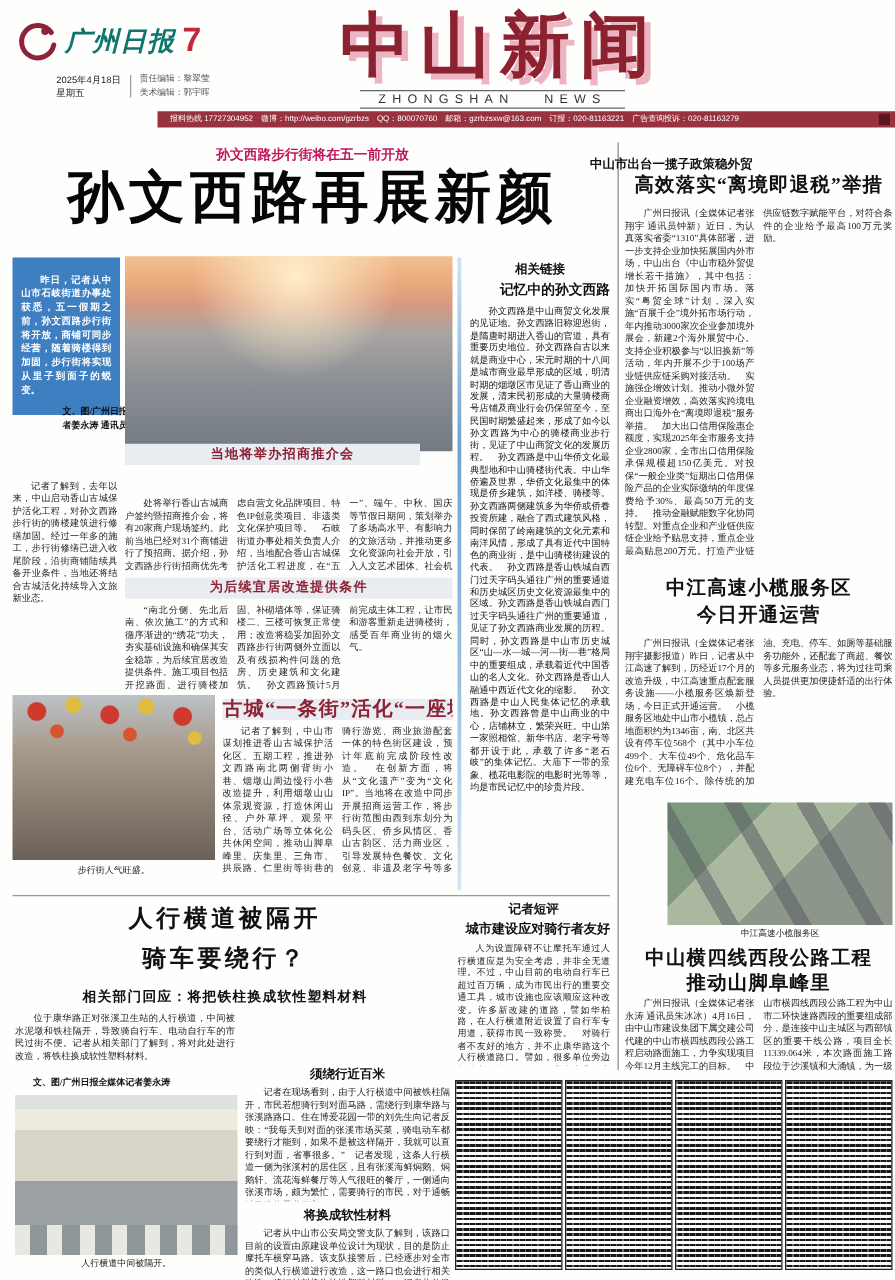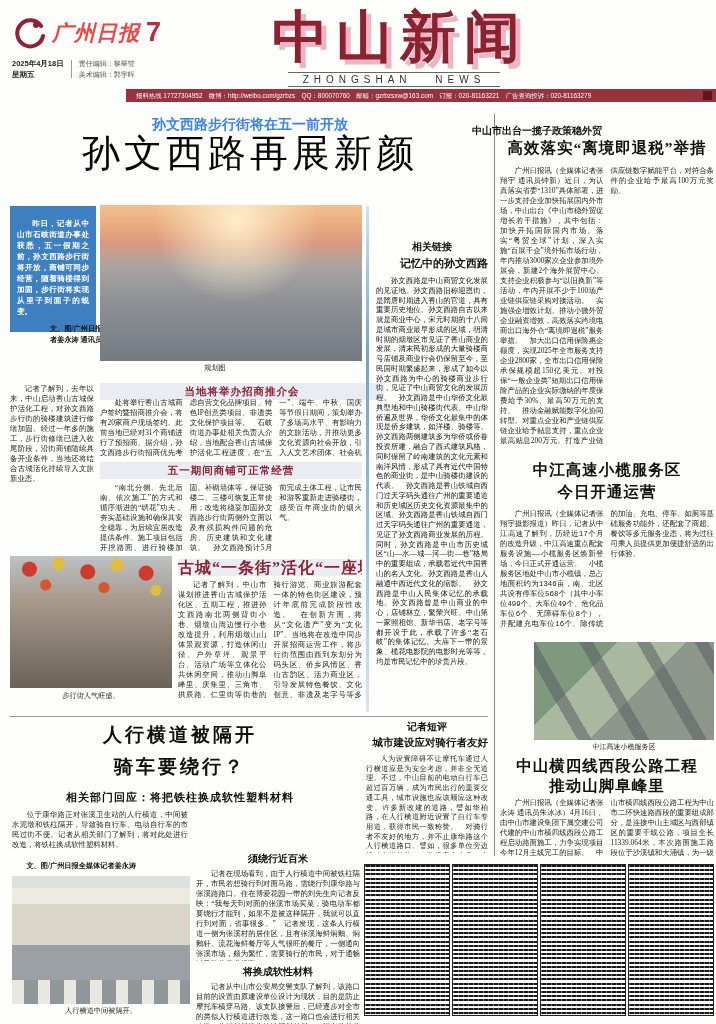--- a/index.html
+++ b/index.html
@@ -1,38 +1,38 @@
 <!DOCTYPE html>
 <html><head>
 <meta charset="utf-8">
 <style>
   html,body{margin:0;padding:0;background:#e8e8e8;}
   .page{position:relative;width:716px;height:1024px;background:#fefefc;margin:0 auto;overflow:hidden;
         font-family:"Liberation Serif","DejaVu Serif",serif;color:#111;}
   .abs{position:absolute;}
   
   .logo-row{left:12px;top:16px;display:flex;align-items:flex-start;gap:6px;}
-  .logo-script{font-style:italic;font-weight:bold;font-size:21px;color:#ef4444;letter-spacing:1px;line-height:34px;}
+  .logo-script{font-style:italic;font-weight:bold;font-size:21px;color:#0f766e;letter-spacing:1px;line-height:34px;}
   .page-num{font-size:27px;font-weight:bold;color:#c2283c;line-height:32px;font-family:"Liberation Sans",sans-serif;}
   .date-block{left:12px;top:58px;display:flex;align-items:center;gap:7px;font-family:"Liberation Sans",sans-serif;}
-  .date-main{font-size:7.5px;font-weight:bold;color:#222;line-height:1.5;}
+  .date-main{font-size:7.5px;font-weight:normal;color:#222;line-height:1.5;margin-left:33px;}
   .v-div{width:1px;height:18px;background:#9a9a9a;}
   .editors{font-size:7px;color:#555;line-height:1.6;}
   .masthead{left:248px;top:4px;width:304px;text-align:center;font-size:56px;font-weight:900;color:#8c2130;
             letter-spacing:8px;text-shadow:5px 5px 0 #edb4c3;line-height:66px;white-space:nowrap;}
   .mast-en{left:288px;top:72px;width:212px;text-align:center;border-top:1px solid #666;border-bottom:1px solid #666;
            font-family:"Liberation Sans",sans-serif;font-size:10px;letter-spacing:5px;word-spacing:16px;color:#333;
            padding:1px 0;}
   .contact-bar{left:126px;top:89px;width:590px;height:13px;background:#97323e;color:#fff;
                font-family:"Liberation Sans",sans-serif;font-size:6.4px;line-height:13px;padding-left:10px;
                box-sizing:border-box;white-space:nowrap;overflow:hidden;}
   .bar-end{right:4px;top:91px;width:9px;height:9px;background:#5d1620;}
   
-  .kicker{font-size:14px;font-weight:bold;text-align:center;color:#3b82f6;}
-  .headline-main{font-size:38px;font-weight:400;text-align:center;letter-spacing:4px;color:#060606;white-space:nowrap;}
+  .kicker{font-size:11px;font-weight:bold;text-align:center;color:#be185d;}
+  .headline-main{font-size:45px;font-weight:700;text-align:center;letter-spacing:4px;color:#060606;white-space:nowrap;}
   .body-txt{font-size:7.4px;line-height:1.35;text-align:justify;text-indent:2em;color:#1c1c1c;overflow:hidden;}
   .cols3{column-count:3;column-gap:7px;column-fill:auto;}
   .cols2{column-count:2;column-gap:7px;column-fill:auto;}
   .sec-bar{height:17px;background:#e9edf2;color:#8e2236;font-weight:bold;font-size:10.5px;line-height:17px;
            text-align:center;letter-spacing:1px;overflow:hidden;white-space:nowrap;}
   .caption{font-size:7.2px;color:#222;}
   .byline{font-size:7.2px;font-weight:bold;color:#111;line-height:1.5;}
   .photo{overflow:hidden;}
   
   .blue-box{left:10px;top:206px;width:86px;height:126px;background:#3e7fc1;color:#fff;box-sizing:border-box;
@@ -54,21 +54,21 @@
   .crossing{left:12px;top:876px;width:178px;height:128px;
       background:linear-gradient(180deg,#dde1e0 0 9%,#edebdf 9% 22%,#d9d5c9 22% 54%,#9aa0a3 54% 100%);}
   .zebra{position:absolute;left:0;bottom:0;width:100%;height:24px;
       background:repeating-linear-gradient(90deg,#e8e8e2 0 12px,#8f979b 12px 26px);}
   .svc-photo{left:534px;top:642px;width:180px;height:98px;
       background:repeating-linear-gradient(60deg,rgba(0,0,0,0) 0 38px,rgba(88,94,99,.55) 38px 50px),
       linear-gradient(135deg,#7f997f 0 30%,#aab89f 30% 55%,#8d968b 55% 100%);}
   
   .rel-div{left:366px;top:206px;width:3px;height:506px;
       background:linear-gradient(180deg,#cfe3f2,#6fa3d0 30%,#9fc4e4 70%,#d5e6f4);}
-  .rel-box{left:376px;top:208px;width:112px;height:502px;overflow:hidden;margin-top:32px;}
+  .rel-box{left:376px;top:208px;width:112px;height:502px;overflow:hidden;}
   .rel-label{text-align:center;font-weight:bold;font-size:10px;margin-bottom:2px;}
   .rel-title{text-align:right;font-weight:bold;font-size:11px;margin-bottom:5px;}
   .rel-text{font-size:7.4px;line-height:1.32;text-align:justify;text-indent:2em;}
   .h-rule{left:10px;top:716px;width:478px;height:1px;background:#9a9a9a;}
   
   .cw-h{width:340px;text-align:center;font-weight:900;letter-spacing:3px;font-size:19px;white-space:nowrap;}
   .cw-sub{left:10px;top:790px;width:340px;text-align:center;font-size:11px;font-weight:bold;letter-spacing:1px;}
   .sec-title-sm{text-align:center;font-weight:bold;font-size:10px;margin:4px 0 3px;}
   
   .comm-box{left:366px;top:720px;width:122px;overflow:hidden;}
@@ -117,24 +117,24 @@
   <div class="abs kicker" style="left:10px;top:116px;width:480px;">孙文西路步行街将在五一前开放</div>
   <div class="abs headline-main" style="left:10px;top:128px;width:480px;">孙文西路再展新颜</div>
 
   <div class="abs blue-box">昨日，记者从中山市石岐街道办事处获悉，五一假期之前，孙文西路步行街将开放，商铺可同步经营，随着骑楼得到加固，步行街将实现从里子到面子的蜕变。</div>
   <div class="abs byline" style="left:10px;top:324px;width:86px;margin-left:40px;">文、图/广州日报全媒体记者姜永涛 通讯员万双双</div>
   <div class="abs body-txt" style="left:10px;top:384px;width:84px;height:168px;">记者了解到，去年以来，中山启动香山古城保护活化工程，对孙文西路步行街的骑楼建筑进行修缮加固。经过一年多的施工，步行街修缮已进入收尾阶段，沿街商铺陆续具备开业条件，当地还将结合古城活化持续导入文旅新业态。</div>
 
   <div class="abs photo aerial"></div>
   <div class="abs caption" style="left:84px;top:363px;width:262px;text-align:center;">规划图</div>
 
-  <div class="abs sec-bar" style="left:100px;top:383px;width:284px;">当地将举办招商推介会</div>
+  <div class="abs sec-bar" style="left:100px;top:355px;width:220px;padding-left:16px;">当地将举办招商推介会</div>
   <div class="abs body-txt cols3" style="left:100px;top:398px;width:262px;height:60px;">处将举行香山古城商户签约暨招商推介会，将有20家商户现场签约。此前当地已经对31个商铺进行了预招商。据介绍，孙文西路步行街招商优先考虑自营文化品牌项目、特色IP创意类项目、非遗类文化保护项目等。　石岐街道办事处相关负责人介绍，当地配合香山古城保护活化工程进度，在“五一”、端午、中秋、国庆等节假日期间，策划举办了多场高水平、有影响力的文旅活动，并推动更多文化资源向社会开放，引入人文艺术团体、社会机构，常态化开展音乐会、文体比赛、非遗展演、相关旅游等活动。</div>
 
-  <div class="abs sec-bar" style="left:100px;top:462px;width:262px;">五一期间商铺可正常经营</div>
+  <div class="abs sec-bar" style="left:100px;top:462px;width:262px;">为后续宜居改造提供条件</div>
   <div class="abs body-txt cols3" style="left:100px;top:483px;width:262px;height:70px;">“南北分侧、先北后南、依次施工”的方式和循序渐进的“绣花”功夫，夯实基础设施和确保其安全稳靠，为后续宜居改造提供条件。施工项目包括开挖路面、进行骑楼加固、补砌墙体等，保证骑楼二、三楼可恢复正常使用；改造将稳妥加固孙文西路步行街两侧外立面以及有残损构件问题的危房、历史建筑和文化建筑。　孙文西路预计5月前完成主体工程，让市民和游客重新走进骑楼街，感受百年商业街的烟火气。</div>
 
   <div class="abs sec-bar" style="left:178px;top:559px;width:184px;font-size:16px;">古城“一条街”活化“一座城”</div>
   <div class="abs body-txt cols2" style="left:178px;top:580px;width:184px;height:128px;">记者了解到，中山市谋划推进香山古城保护活化区、五期工程，推进孙文西路南北两侧背街小巷、烟墩山周边慢行小巷改造提升，利用烟墩山山体景观资源，打造休闲山径、户外草坪、观景平台、活动广场等立体化公共休闲空间，推动山脚阜峰里、庆集里、三角市、拱辰路、仁里街等街巷的骑行游览、商业旅游配套一体的特色街区建设，预计年底前完成阶段性改造。　在创新方面，将从“文化遗产”变为“文化IP”。当地将在改造中同步开展招商运营工作，将步行街范围由西到东划分为码头区、侨乡风情区、香山古韵区、活力商业区，引导发展特色餐饮、文化创意、非遗及老字号等多元业态组合；探索“香山主题+人”模式，持续深化“月上香山”夜游品牌，让“一条街”活化“一座城”。</div>
 
   <div class="abs photo lantern"></div>
   <div class="abs caption" style="left:10px;top:691px;width:162px;text-align:center;">步行街人气旺盛。</div>
 
   <div class="abs rel-div"></div>
   <div class="abs rel-box">
@@ -177,21 +177,21 @@
   </div>
 
   <div class="abs col-rule"></div>
 
   <div class="abs r-kicker" style="top:124px;">中山市出台一揽子政策稳外贸</div>
   <div class="abs r-head" style="top:138px;">高效落实“离境即退税”举措</div>
   <div class="abs r-body body-txt cols2" style="top:166px;height:280px;">广州日报讯（全媒体记者张翔宇 通讯员钟新）近日，为认真落实省委“1310”具体部署，进一步支持企业加快拓展国内外市场，中山出台《中山市稳外贸促增长若干措施》，其中包括：　加快开拓国际国内市场。落实“粤贸全球”计划，深入实施“百展千企”境外拓市场行动，年内推动3000家次企业参加境外展会，新建2个海外展贸中心。支持企业积极参与“以旧换新”等活动，年内开展不少于100场产业链供应链采购对接活动。　实施强企增效计划。推动小微外贸企业融资增效，高效落实跨境电商出口海外仓“离境即退税”服务举措。　加大出口信用保险惠企额度，实现2025年全市服务支持企业2800家，全市出口信用保险承保规模超150亿美元。对投保“一般企业类”短期出口信用保险产品的企业实际缴纳的年度保费给予30%、最高50万元的支持。　推动金融赋能数字化协同转型。对重点企业和产业链供应链企业给予贴息支持，重点企业最高贴息200万元。打造产业链供应链数字赋能平台，对符合条件的企业给予最高100万元奖励。</div>
 
   <div class="abs r-head" style="top:460px;">中江高速小榄服务区</div>
   <div class="abs r-head" style="top:482px;">今日开通运营</div>
-  <div class="abs r-body body-txt cols2" style="top:510px;height:128px;font-family:Liberation Mono, monospace;">广州日报讯（全媒体记者张翔宇摄影报道）昨日，记者从中江高速了解到，历经近17个月的改造升级，中江高速重点配套服务设施——小榄服务区焕新登场，今日正式开通运营。　小榄服务区地处中山市小榄镇，总占地面积约为1346亩，南、北区共设有停车位568个（其中小车位499个、大车位49个、危化品车位6个、无障碍车位8个），并配建充电车位16个。除传统的加油、充电、停车、如厕等基础服务功能外，还配套了商超、餐饮等多元服务业态，将为过往司乘人员提供更加便捷舒适的出行体验。</div>
+  <div class="abs r-body body-txt cols2" style="top:510px;height:128px;">广州日报讯（全媒体记者张翔宇摄影报道）昨日，记者从中江高速了解到，历经近17个月的改造升级，中江高速重点配套服务设施——小榄服务区焕新登场，今日正式开通运营。　小榄服务区地处中山市小榄镇，总占地面积约为1346亩，南、北区共设有停车位568个（其中小车位499个、大车位49个、危化品车位6个、无障碍车位8个），并配建充电车位16个。除传统的加油、充电、停车、如厕等基础服务功能外，还配套了商超、餐饮等多元服务业态，将为过往司乘人员提供更加便捷舒适的出行体验。</div>
   <div class="abs photo svc-photo"></div>
   <div class="abs caption" style="left:534px;top:742px;width:180px;text-align:center;font-size:7px;">中江高速小榄服务区</div>
 
   <div class="abs r-head" style="top:756px;">中山横四线西段公路工程</div>
   <div class="abs r-head" style="top:776px;">推动山脚阜峰里</div>
   <div class="abs r-body body-txt cols2" style="top:798px;height:62px;">广州日报讯（全媒体记者张永涛 通讯员朱冰冰）4月16日，由中山市建设集团下属交建公司代建的中山市横四线西段公路工程启动路面施工，力争实现项目今年12月主线完工的目标。　中山市横四线西段公路工程为中山市二环快速路西段的重要组成部分，是连接中山主城区与西部镇区的重要干线公路，项目全长11339.064米，本次路面施工路段位于沙溪镇和大涌镇，为一级公路兼城市快速路，主线双向6车道，设计时速80公里；辅道双向4车道，设计时速40公里。　据悉，项目通车后，中山主城区与西部镇区之间的通行效率将大幅提升。届时，从主城区前往沙溪、横栏等镇区的车程将由原来的30—40分钟缩短至20分钟左右。</div>
 
 </div>
 
 </body></html>

